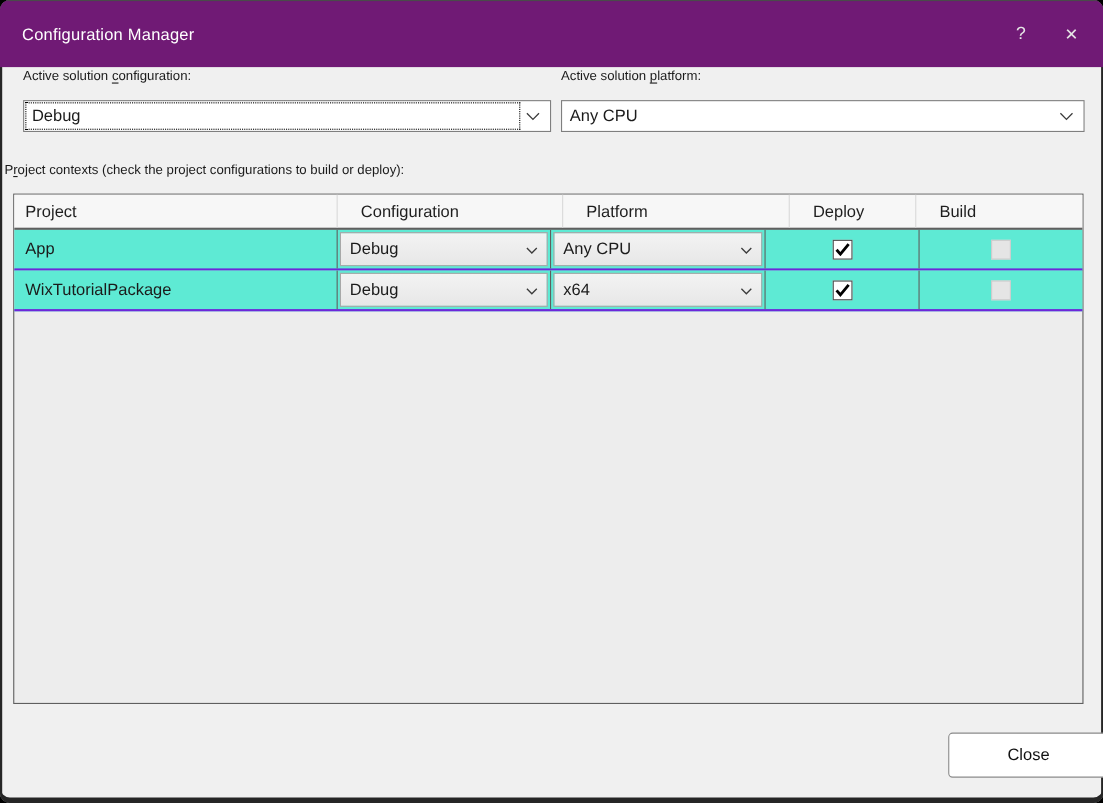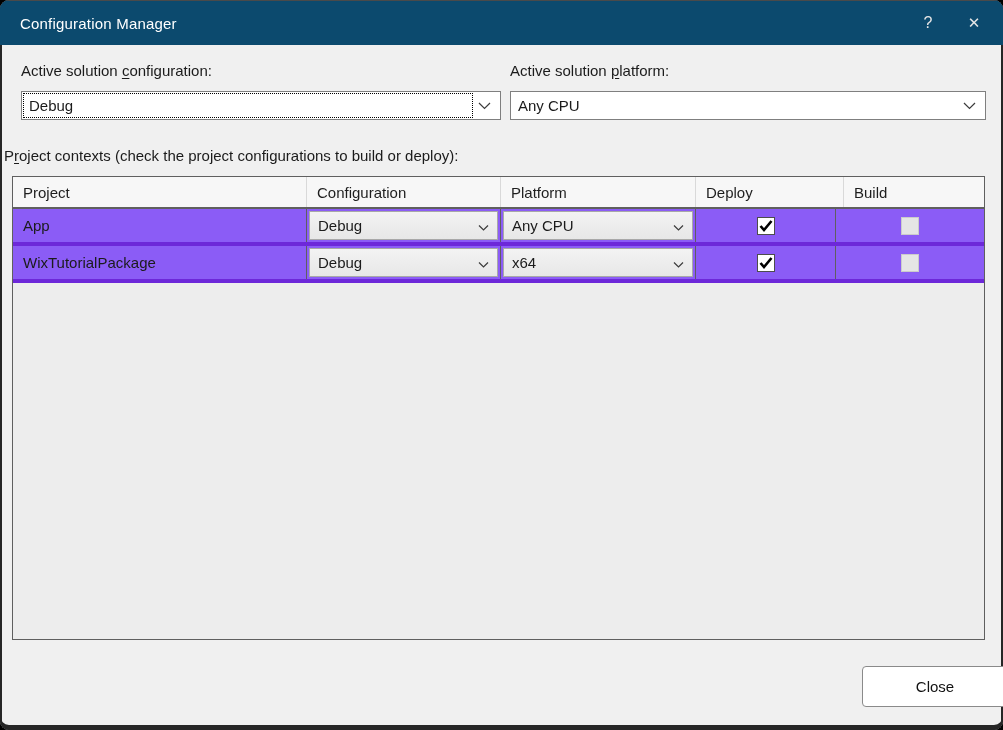--- a/index.html
+++ b/index.html
@@ -12,39 +12,39 @@
   }
   .dialog {
     position: absolute; left: 0; top: 0; width: 1003px; height: 730px;
     background: #f0f0f0;
     border-radius: 9px;
     overflow: hidden;
     box-shadow: inset 0 0 0 2px #262626, inset 0 -5px 0 0 #262626;
   }
   
   .titlebar {
-    position: absolute; left: 0; top: 0; right: 0; height: 45px;
-    background: #0c4a6e;
+    position: absolute; left: 0; top: 0; right: 0; height: 61px;
+    background: #701a75;
     display: flex; align-items: center;
     border-top: 1px solid #4a4a4a;
   }
   .titlebar-title {
     color: #ffffff; font-size: 15px; padding-left: 20px;
     letter-spacing: 0.2px;
   }
   .titlebar-buttons { margin-left: auto; display: flex; height: 100%; }
   .tb-btn {
     width: 46px; height: 100%; display: flex; align-items: center; justify-content: center;
     color: #e6e6e6; font-size: 16px; cursor: default; background: transparent; border: none;
     font-family: "Liberation Sans", sans-serif;
   }
   .tb-btn.close { font-size: 15px; margin-right: 6px; }
   
   .field-label {
-    position: absolute; font-size: 15px; color: #1b1b1b; white-space: nowrap;
+    position: absolute; font-size: 12px; color: #1b1b1b; white-space: nowrap;
   }
   .mnemonic { text-decoration: underline; text-underline-offset: 2px; }
   
   .combo {
     position: absolute; height: 29px; background: #ffffff;
     border: 1px solid #7f7f7f;
     display: flex; align-items: center;
     font-size: 15px; color: #1b1b1b;
     cursor: default;
   }
@@ -55,27 +55,27 @@
   .combo.focused .combo-value-wrap { outline: 1px dotted #000; }
   .combo .chev {
     position: absolute; right: 9px; top: 50%; transform: translateY(-50%);
     display: flex; align-items: center;
   }
   
   .grid {
     position: absolute; left: 12px; top: 176px; width: 973px; height: 464px;
     border: 1px solid #5f5f5f; background: #ededed;
   }
-  .grid-header { display: flex; height: 32px; background: #f7f7f7; border-bottom: 2px solid #5f5f5f; }
+  .grid-header { display: flex; height: 32px; background: #f7f7f7; border-bottom: 2px solid #5f5f5f; gap: 11px; }
   .grid-header .hcell {
     font-size: 15px; color: #1e1e1e; line-height: 31px; padding-left: 10px;
     border-right: 1px solid #d9d9d9; overflow: hidden; white-space: nowrap;
   }
   .grid-header .hcell:last-child { border-right: none; }
-  .grid-row { display: flex; height: 37px; background: #8b5cf6; border-bottom: 4px solid #6d28d9; }
+  .grid-row { display: flex; height: 37px; background: #5eead4; border-bottom: 2px solid #6d28d9; }
   .grid-row .cell {
     border-right: 1px solid #5f5f5f; position: relative;
     display: flex; align-items: center; overflow: hidden;
   }
   .grid-row .cell:last-child { border-right: none; }
   .col-project { width: 294px; }
   .col-config  { width: 194px; }
   .col-platform{ width: 195px; }
   .col-build   { width: 140px; }
   .col-deploy  { flex: 1; }

